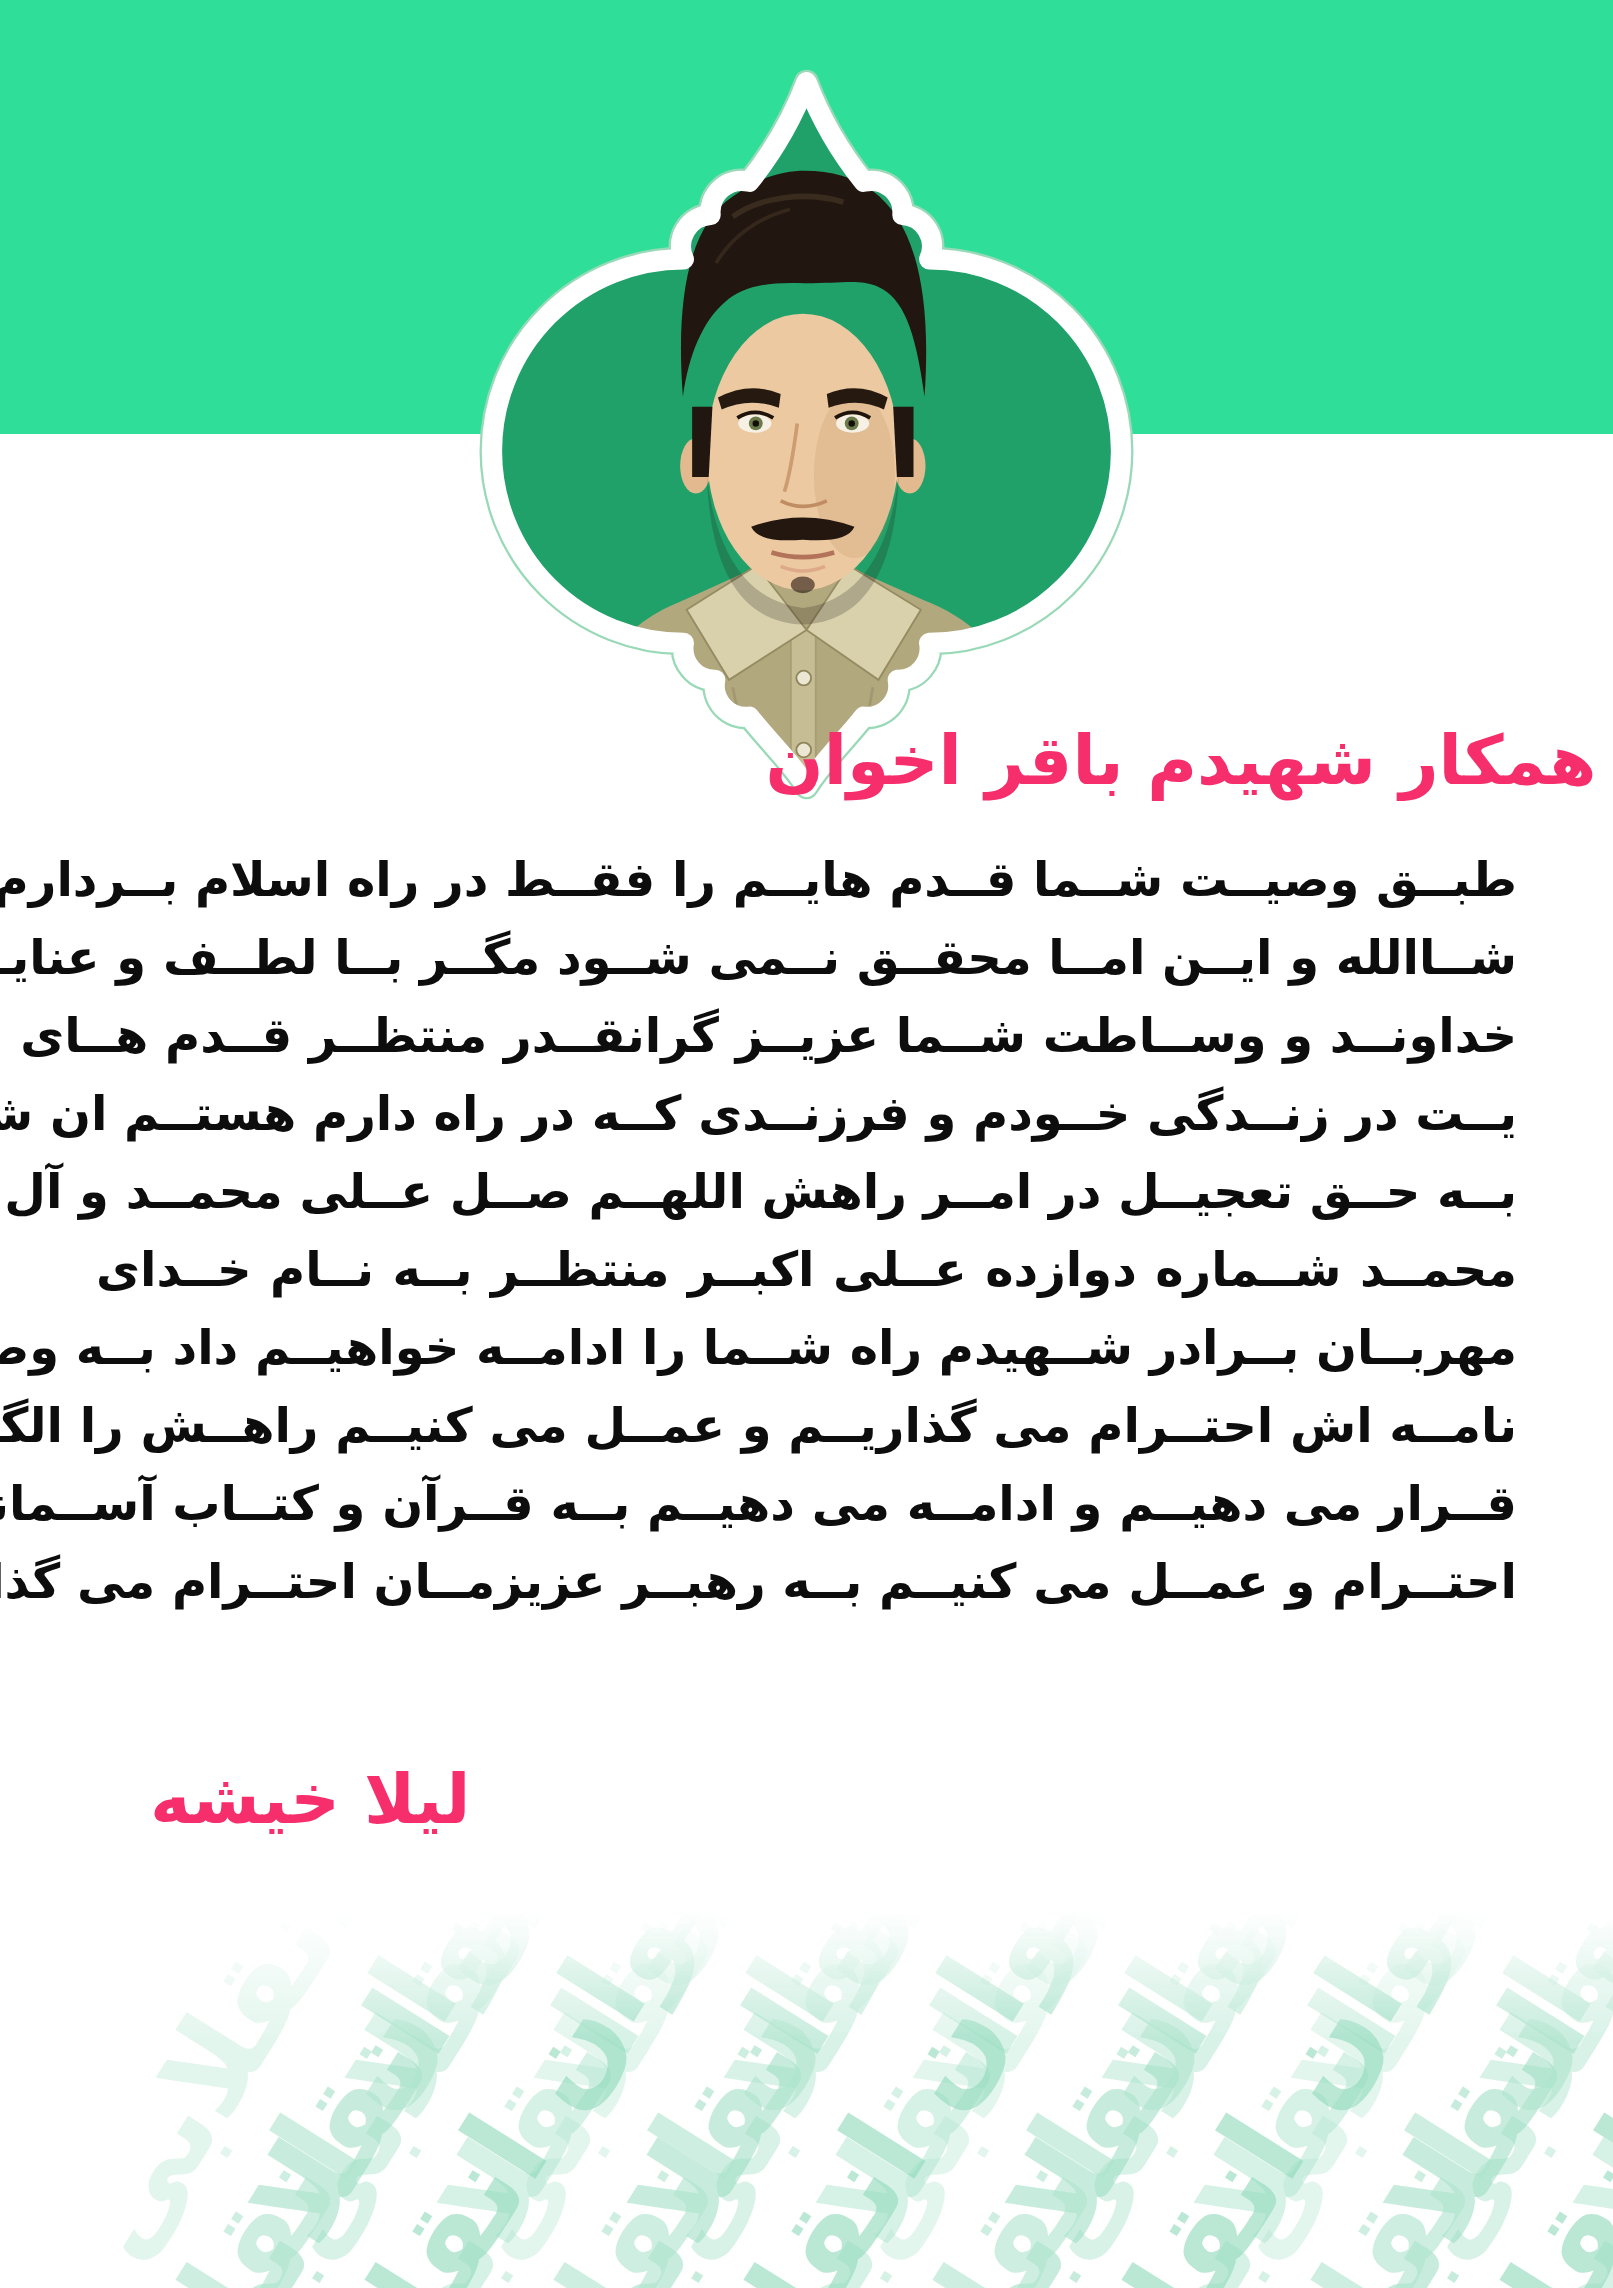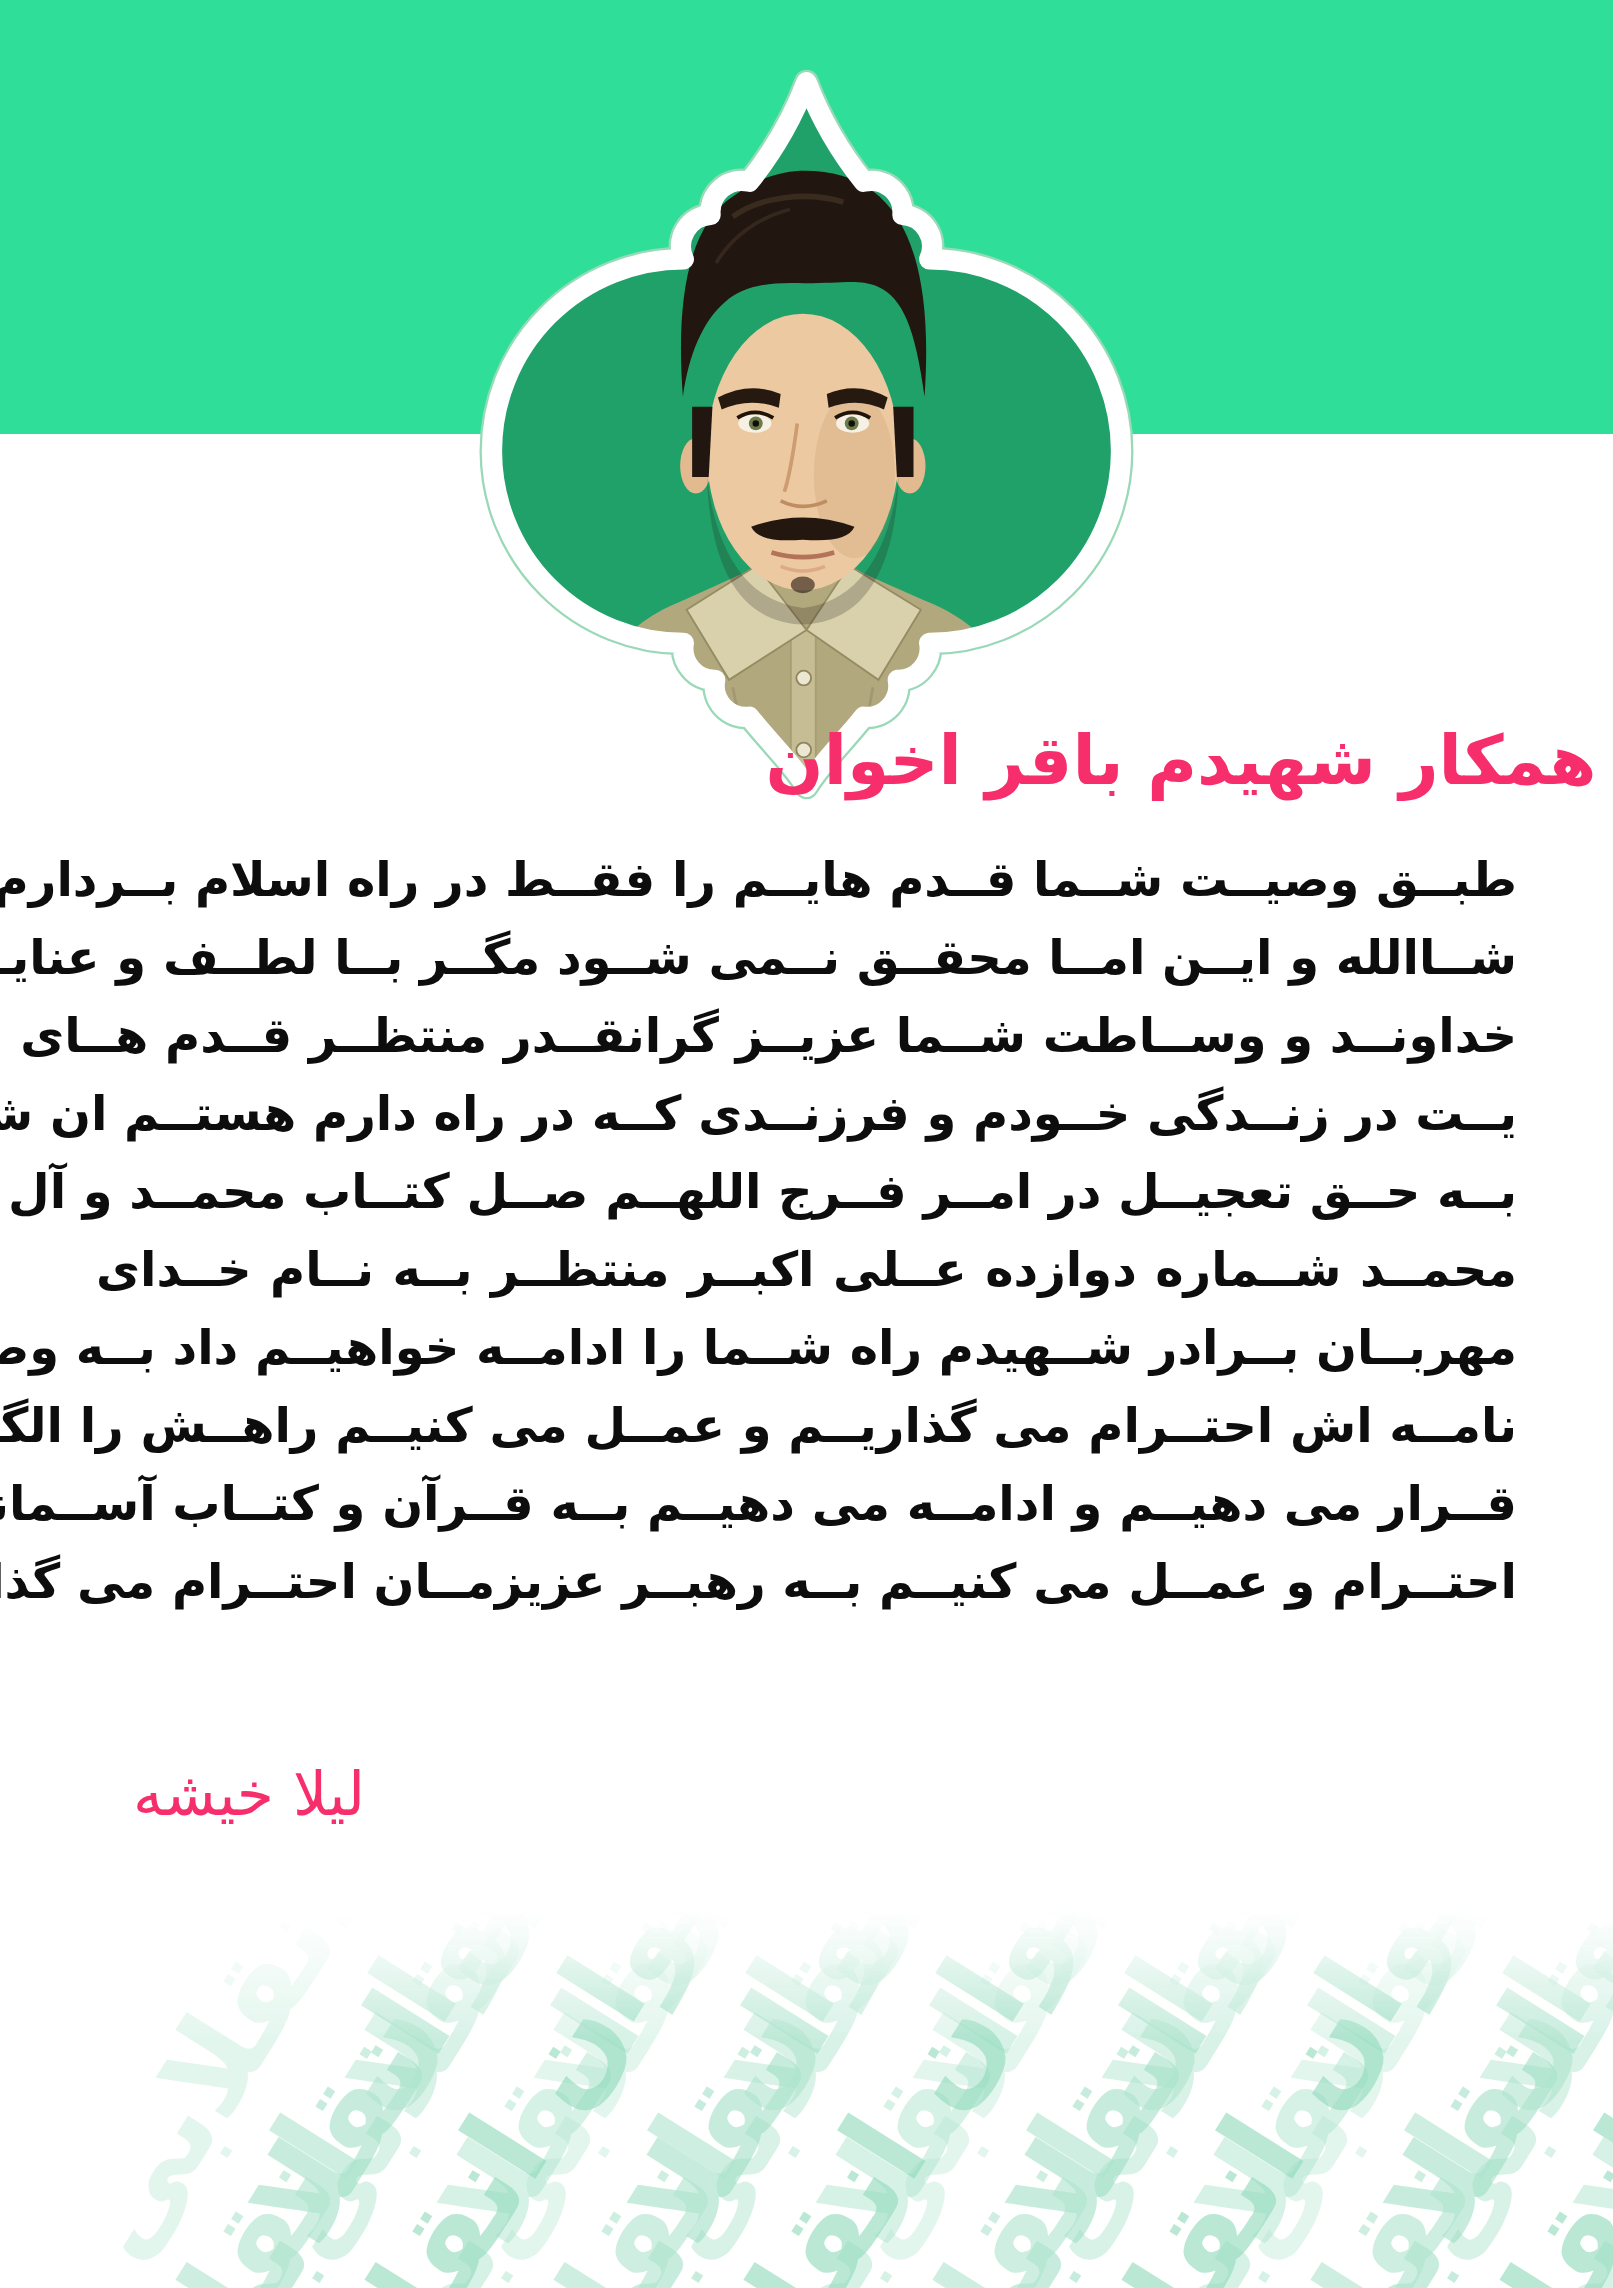--- a/index.html
+++ b/index.html
@@ -28,22 +28,22 @@
     position:absolute; left:96px; top:840px; width:1421px;
     direction:rtl; color:var(--text-color,#0d0d0d);
   }
   .body-text .line {
     height:78px; line-height:78px; font-size:48px; font-weight:700;
     text-align:justify; text-align-last:justify; white-space:nowrap;
   }
   .body-text .line.last { text-align:center; text-align-last:center; }
 
   .signature {
-    position:absolute; left:133px; top:1759px;
-    direction:rtl; font-size:60px; font-weight:400;
+    position:absolute; left:150px; top:1759px;
+    direction:rtl; font-size:69px; font-weight:700;
     color:var(--accent-pink,#f62e6b);
   }
 
   .watermark {
     position:absolute; left:0; right:0; bottom:0; height:378px; overflow:hidden;
     -webkit-mask-image:linear-gradient(to bottom, rgba(0,0,0,0) 0, #000 129px);
     mask-image:linear-gradient(to bottom, rgba(0,0,0,0) 0, #000 129px);
   }
   .watermark .wm {
     position:absolute; white-space:nowrap; font-weight:700; font-size:120px;
@@ -163,21 +163,21 @@
              C 418 82 396 46 380 4 Z" fill="none" stroke="#ffffff" stroke-width="22" stroke-linejoin="round"></path>
   </svg>
 
   <h1 class="title" dir="rtl">همکار شهیدم باقر اخوان</h1>
 
   <div class="body-text" dir="rtl">
     <div class="line">طبــق وصیــت شــما قــدم هایــم را فقــط در راه اسلام بــردارم ان</div>
     <div class="line">شــاالله و ایــن امــا محقــق نــمی شــود مگــر بــا لطــف و عنایــت</div>
     <div class="line">خداونــد و وســاطت شــما عزیــز گرانقــدر منتظــر قــدم هــای اسلام</div>
     <div class="line">یــت در زنــدگی خــودم و فرزنــدی کــه در راه دارم هستــم ان شــاالله</div>
-    <div class="line">بــه حــق تعجیــل در امــر فــرج اللهــم صــل کتــاب محمــد و آل</div>
+    <div class="line">بــه حــق تعجیــل در امــر راهش اللهــم صــل عــلی محمــد و آل</div>
     <div class="line">محمــد شــماره دوازده عــلی اکبــر منتظــر بــه نــام خــدای</div>
     <div class="line">مهربــان بــرادر شــهیدم راه شــما را ادامــه خواهیــم داد بــه وصیــت</div>
     <div class="line">نامــه اش احتــرام می گذاریــم و عمــل می کنیــم راهــش را الگــو</div>
     <div class="line">قــرار می دهیــم و ادامــه می دهیــم بــه قــرآن و کتــاب آســمانی</div>
     <div class="line">احتــرام و عمــل می کنیــم بــه رهبــر عزیزمــان احتــرام می گذاریــم</div>
   </div>
 
   <div class="signature" dir="rtl">لیلا خیشه</div>
 
   <div class="watermark">

